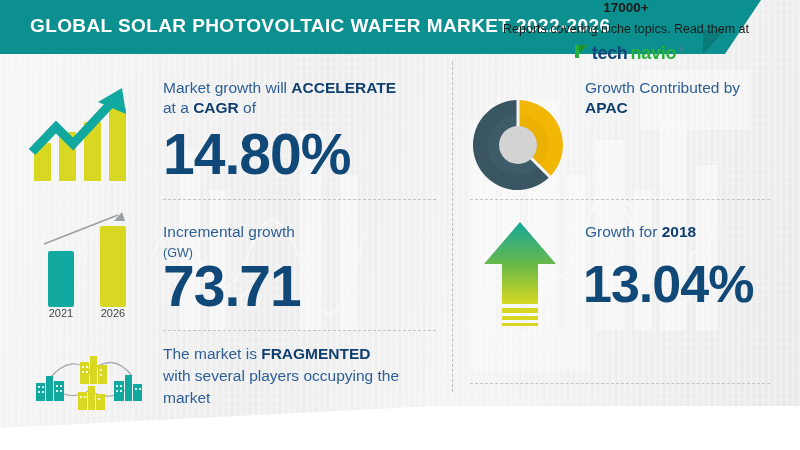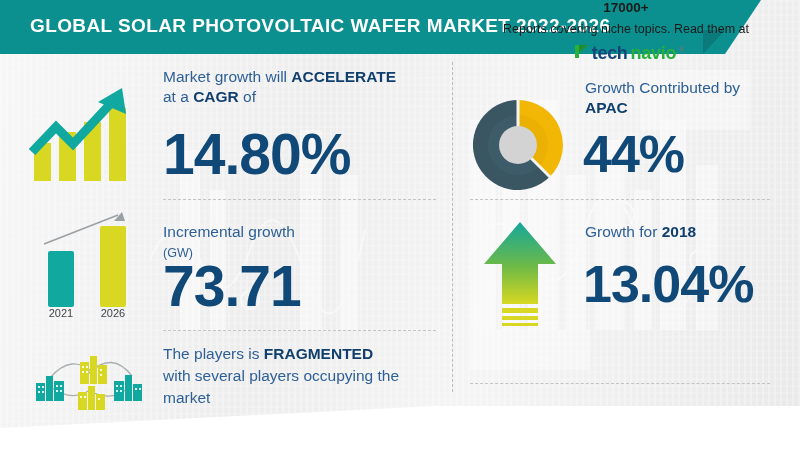--- a/index.html
+++ b/index.html
@@ -134,21 +134,21 @@
   <div class="cell" style="left:26px;top:80px;width:125px;height:105px;">
     <svg width="125" height="105" viewBox="0 0 125 105">
       <rect x="8" y="63" width="17" height="38" fill="#d8d822"></rect>
       <rect x="33" y="52" width="17" height="49" fill="#d8d822"></rect>
       <rect x="58" y="42" width="17" height="59" fill="#d8d822"></rect>
       <rect x="83" y="28" width="17" height="73" fill="#d8d822"></rect>
       <path d="M6 72 L30 47 L47 64 L88 20" fill="none" stroke="#11a8a0" stroke-width="9" stroke-linejoin="miter" stroke-linecap="butt"></path>
       <path d="M96 8 L100 34 L72 22 Z" fill="#11a8a0"></path>
     </svg>
   </div>
-  <div class="cell cap" style="left:163px;top:67px;width:275px;">
+  <div class="cell cap" style="left:163px;top:78px;width:275px;">
     <span>Market growth will </span><b>ACCELERATE</b><br>
     <span>at a </span><b>CAGR</b><span> of</span>
   </div>
   <div class="cell bignum xl" style="left:163px;top:126px;">14.80%</div>
 
   <div class="cell" style="left:26px;top:207px;width:125px;height:112px;">
     <svg width="125" height="112" viewBox="0 0 125 112">
       <rect x="22" y="44" width="26" height="56" rx="2" fill="#11a8a0"></rect>
       <rect x="74" y="19" width="26" height="81" rx="2" fill="#d8d822"></rect>
       <path d="M18 37 L92 8" fill="none" stroke="#9aa0a4" stroke-width="1.6"></path>
@@ -212,21 +212,21 @@
           <rect x="94" y="42" width="2" height="2"></rect>
         <rect x="109" y="40" width="2" height="2"></rect>
           <rect x="113" y="40" width="2" height="2"></rect>
         <rect x="54" y="48" width="2" height="2"></rect>
           <rect x="58" y="48" width="2" height="2"></rect>
         <rect x="72" y="50" width="2" height="2"></rect>
       </g>
     </svg>
   </div>
   <div class="cell cap" style="left:163px;top:343px;width:280px;line-height:22px;">
-    <span>The players is </span><b>FRAGMENTED</b><br>
+    <span>The market is </span><b>FRAGMENTED</b><br>
     <span>with several players occupying the market</span>
   </div>
 
   <div class="cell" style="left:468px;top:95px;width:100px;height:100px;">
     <svg width="100" height="100" viewBox="0 0 100 100">
 
       <path d="M50 50 L50 5 A45 45 0 1 0 81.8 81.8 Z" fill="#3a5663"></path>
 
       <path d="M50 50 L81.8 81.8 A45 45 0 0 0 50 5 Z" fill="#f2b705"></path>
 
@@ -237,21 +237,20 @@
       <path d="M50 50 L50 4" stroke="#f4f4f4" stroke-width="3" fill="none"></path>
       <path d="M50 50 L83 83" stroke="#f4f4f4" stroke-width="3" fill="none"></path>
 
       <circle cx="50" cy="50" r="19" fill="#d3d3d3"></circle>
     </svg>
   </div>
   <div class="cell cap" style="left:585px;top:78px;width:200px;">
     <span>Growth Contributed by</span><br>
     <b>APAC</b>
   </div>
-  <div class="cell bignum lg" style="left:583px;top:128px;">44%</div>
 
   <div class="cell" style="left:470px;top:218px;width:100px;height:120px;">
     <svg width="100" height="120" viewBox="0 0 100 120">
       <defs>
         <linearGradient id="arrowGrad" x1="0" y1="0" x2="0" y2="1">
           <stop offset="0%" stop-color="#14a79b"></stop>
           <stop offset="55%" stop-color="#6fba45"></stop>
           <stop offset="100%" stop-color="#d8d822"></stop>
         </linearGradient>
       </defs>

